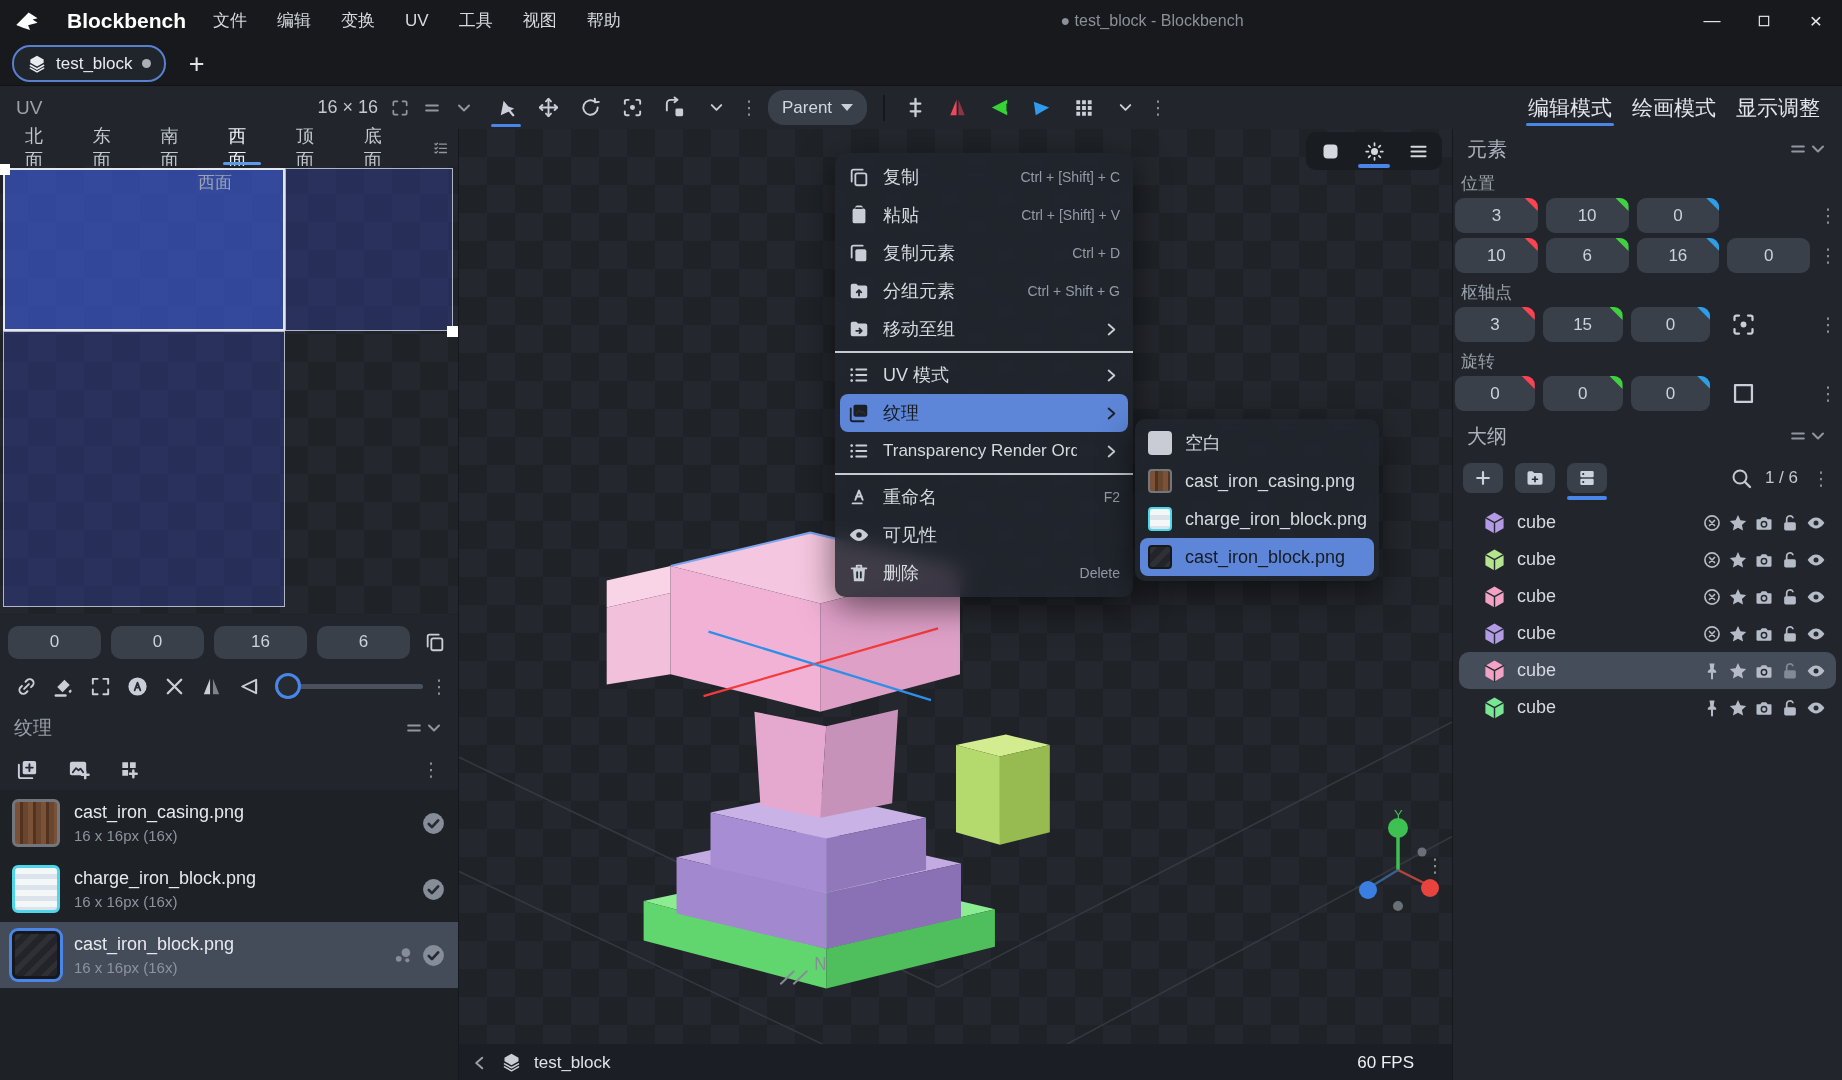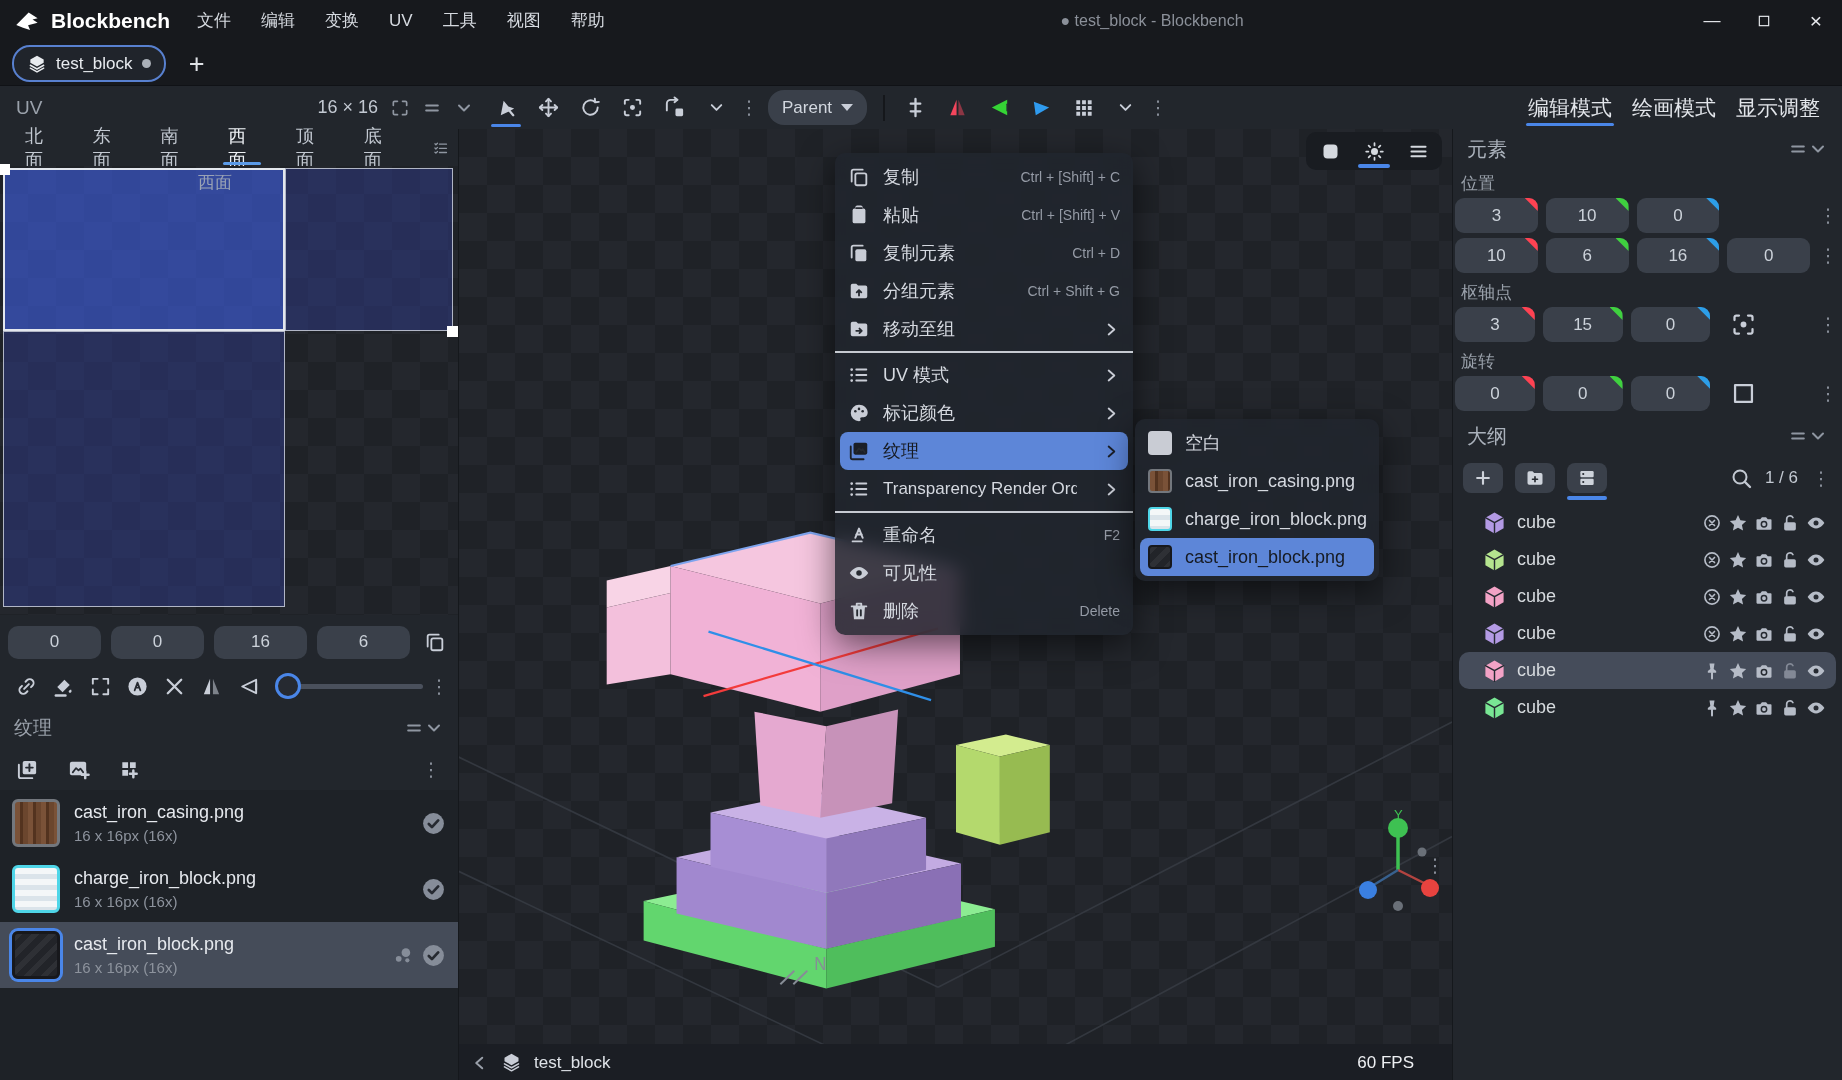--- a/index.html
+++ b/index.html
@@ -5,21 +5,21 @@
   html,body{margin:0;padding:0;}
   body{width:1842px;height:1080px;overflow:hidden;background:#22262c;
        font-family:"Liberation Sans",sans-serif;color:#cdd3db;-webkit-font-smoothing:antialiased;}
   svg{display:block}
   .ic{display:inline-flex;align-items:center;justify-content:center}
   .ic svg{width:100%;height:100%}
 
   
   .titlebar{height:42px;background:#17191d;display:flex;align-items:center;padding-left:14px;position:relative;}
   .logo{width:27px;height:27px;color:#fff}
-  .appname{font-weight:bold;font-size:21px;color:#fff;margin:0 12px 0 10px;}
+  .appname{font-weight:bold;font-size:21px;color:#fff;margin:0 12px 0 26px;}
   .menus{display:flex;}
   .menu-item{font-size:17px;color:#d6dae0;padding:12px 15px;line-height:42px;cursor:default;}
   .win-title{position:absolute;left:1152px;top:0;transform:translateX(-50%);line-height:42px;font-size:16px;color:#8b9099;white-space:nowrap;}
   .win-controls{margin-left:auto;display:flex;height:42px;}
   .win-btn{width:52px;display:flex;align-items:center;justify-content:center;color:#e8eaee;font-size:17px;}
 
   
   .tabbar{height:43px;background:#17191d;display:flex;align-items:center;padding-left:12px;gap:16px;}
   .tab{height:33px;border:2px solid #5880cf;border-radius:18px;background:#20242b;display:flex;align-items:center;padding:0 13px;gap:9px;}
   .tab .ic{width:20px;height:20px;color:#e8ebef}
@@ -667,37 +667,20 @@
             </svg>
           </span>
     <span class="lbl">UV 模式</span>
     <span class="sc"></span>
     <span class="ic subc" style="display: inline-flex;">
             <svg viewBox="0 0 24 24" fill="none" stroke="currentColor" stroke-width="2" stroke-linecap="round" stroke-linejoin="round">
               <path d="m8 5 8 7-8 7" stroke-width="2.6"></path>
             </svg>
           </span>
   </div>
-        <div class="mi">
-    <span class="ic">
-            <svg viewBox="0 0 24 24" fill="none" stroke="currentColor" stroke-width="2" stroke-linecap="round" stroke-linejoin="round">
-              <path d="M12 3a9 9 0 0 0 0 18c1.6 0 2.1-1.1 1.5-2.2-.7-1.3.3-2.3 1.8-2.3H17a5 5 0 0 0 4.5-5C21.5 6.8 17.2 3 12 3z" fill="currentColor" stroke="none"></path>
-              <circle cx="8" cy="10" r="1.4" fill="#262a31" stroke="none"></circle>
-              <circle cx="12" cy="7.5" r="1.4" fill="#262a31" stroke="none"></circle>
-              <circle cx="16" cy="10" r="1.4" fill="#262a31" stroke="none"></circle>
-            </svg>
-          </span>
-    <span class="lbl">标记颜色</span>
-    <span class="sc"></span>
-    <span class="ic subc" style="display: inline-flex;">
-            <svg viewBox="0 0 24 24" fill="none" stroke="currentColor" stroke-width="2" stroke-linecap="round" stroke-linejoin="round">
-              <path d="m8 5 8 7-8 7" stroke-width="2.6"></path>
-            </svg>
-          </span>
-  </div>
         <div class="mi hl">
     <span class="ic">
             <svg viewBox="0 0 24 24" fill="none" stroke="currentColor" stroke-width="2" stroke-linecap="round" stroke-linejoin="round">
               <rect x="6" y="3" width="15" height="13" rx="2" fill="currentColor" stroke="none"></rect>
               <path d="M3 7v12a2 2 0 0 0 2 2h12"></path>
               <path d="m9 13 3-4 2.5 2.5L16 10l2.5 3.5" stroke="#262a31" stroke-width="1.8"></path>
             </svg>
           </span>
     <span class="lbl">纹理</span>
     <span class="sc"></span>

